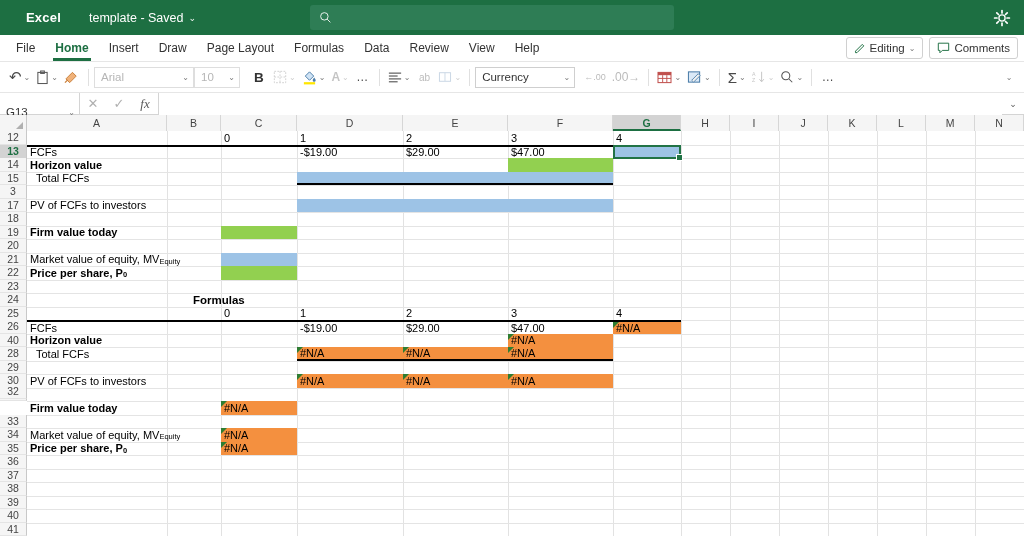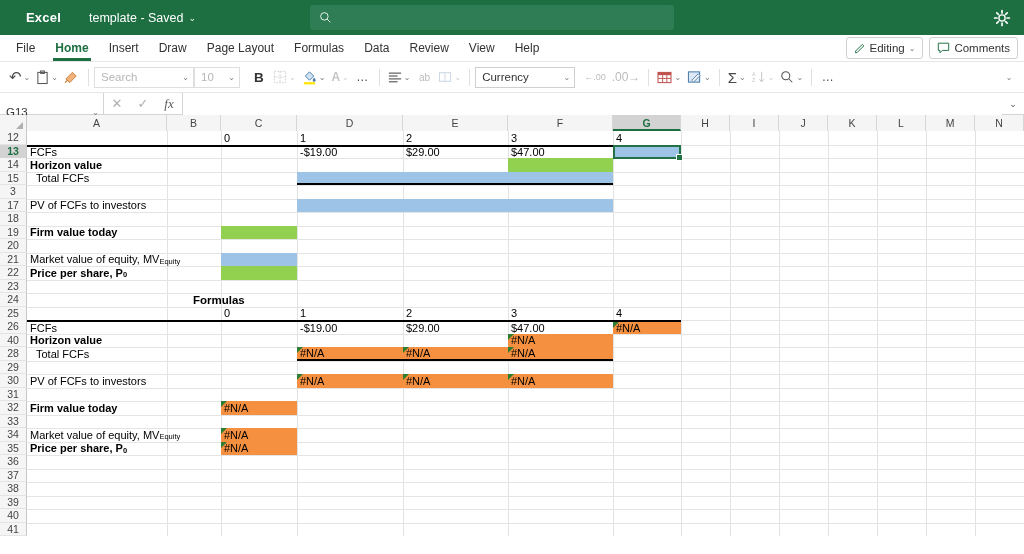--- a/index.html
+++ b/index.html
@@ -164,21 +164,21 @@
   
   .formulabar {
     height: 22px;
     background: #ffffff;
     display: flex;
     align-items: center;
     border-bottom: 1px solid #d4d4d4;
     font-size: 11.5px;
   }
   .namebox {
-    width: 104px;
+    width: 80px;
     height: 22px;
     display: flex;
     align-items: center;
     justify-content: space-between;
     padding: 17px 4px 0 6px;
     border-right: 1px solid #d4d4d4;
     color: #333;
     cursor: pointer;
   }
   .fb-btn {
@@ -388,21 +388,21 @@
   </div>
   <div class="tb">
     <svg width="15" height="15" viewBox="0 0 16 16">
       <path d="M2 9.5 9 2.5l4 4-7 7z" fill="#f0b27a" stroke="#c97f3a" stroke-width="1"></path>
       <path d="M1 13.5 4 10.5" stroke="#c97f3a" stroke-width="1.4"></path>
     </svg>
   </div>
   <div class="tsep"></div>
 
   <div class="combo combo-font dis">
-    <span>Search</span>
+    <span>Arial</span>
     <span class="caret">⌄</span>
   </div>
   <div class="combo combo-size dis">
     <span>10</span>
     <span class="caret">⌄</span>
   </div>
   <div class="tb" style="margin-left:8px;">
     <span class="bold-b">B</span>
   </div>
   <div class="tb dis">
@@ -557,21 +557,21 @@
       <div class="rowh" style="top: 151px; height: 13.5px; line-height: 12.5px;">22</div>
       <div class="rowh" style="top: 164.5px; height: 13.5px; line-height: 12.5px;">23</div>
       <div class="rowh" style="top: 178px; height: 13.5px; line-height: 12.5px;">24</div>
       <div class="rowh" style="top: 191.5px; height: 14px; line-height: 12.5px;">25</div>
       <div class="rowh" style="top: 205px; height: 13.5px; line-height: 12.5px;">26</div>
       <div class="rowh" style="top: 218.5px; height: 13.5px; line-height: 12.5px;">40</div>
       <div class="rowh" style="top: 232px; height: 13.5px; line-height: 12.5px;">28</div>
       <div class="rowh" style="top: 245.5px; height: 13.5px; line-height: 12.5px;">29</div>
       <div class="rowh" style="top: 259px; height: 13.5px; line-height: 12.5px;">30</div>
       <div class="rowh" style="top: 272.5px; height: 13.5px; line-height: 12.5px;">31</div>
-      <div class="rowh" style="top: 286px; height: 13.5px; line-height: 12.5px;">32</div>
+      <div class="rowh" style="top: 270px; height: 13.5px; line-height: 12.5px;">32</div>
       <div class="rowh" style="top: 299.5px; height: 13.5px; line-height: 12.5px;">33</div>
       <div class="rowh" style="top: 313px; height: 13.5px; line-height: 12.5px;">34</div>
       <div class="rowh" style="top: 326.5px; height: 13.5px; line-height: 12.5px;">35</div>
       <div class="rowh" style="top: 340px; height: 13.5px; line-height: 12.5px;">36</div>
       <div class="rowh" style="top: 353.5px; height: 13.5px; line-height: 12.5px;">37</div>
       <div class="rowh" style="top: 367px; height: 13.5px; line-height: 12.5px;">38</div>
       <div class="rowh" style="top: 380.5px; height: 13.5px; line-height: 12.5px;">39</div>
       <div class="rowh" style="top: 394px; height: 13.5px; line-height: 12.5px;">40</div>
       <div class="rowh" style="top: 407.5px; height: 13.5px; line-height: 12.5px;">41</div>
     </div>

